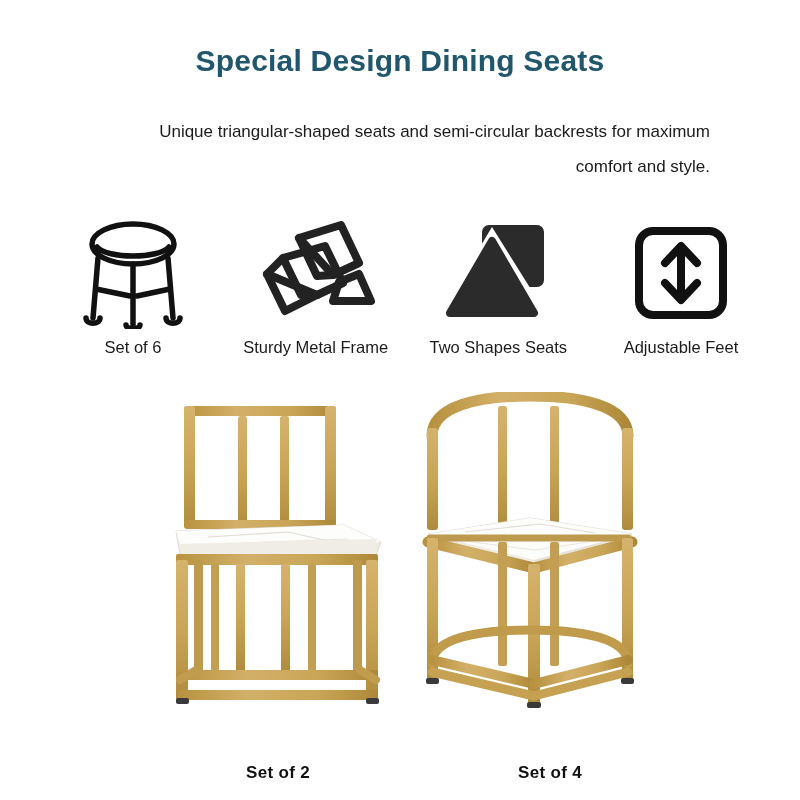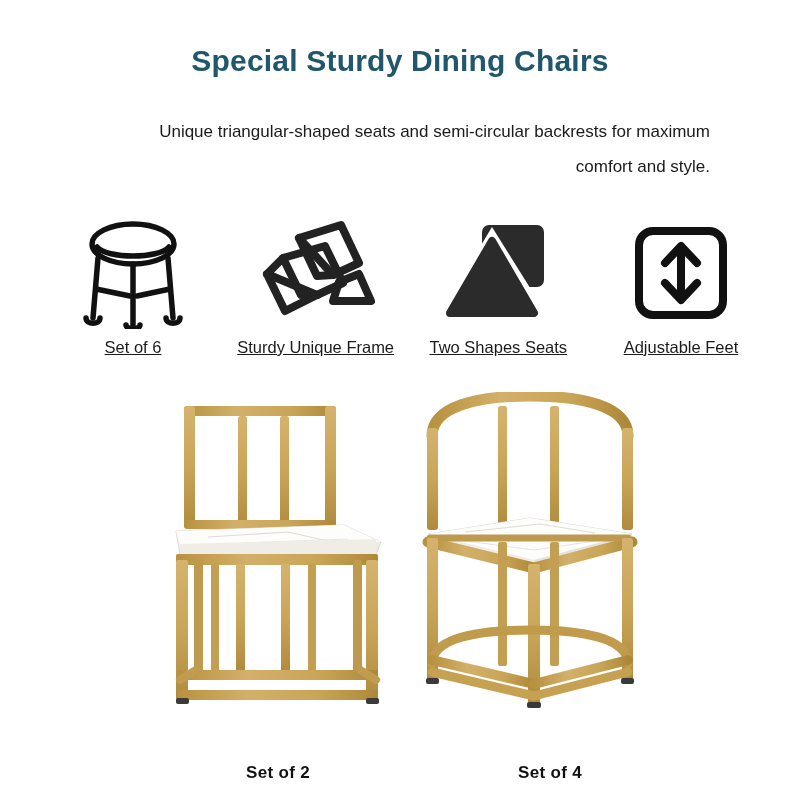--- a/index.html
+++ b/index.html
@@ -76,21 +76,20 @@
     align-items: center;
     justify-content: center;
   }
   .feature-label {
     margin-top: 6px;
     font-size: 16.5px;
     color: #1b1b1b;
     text-align: right;
     white-space: nowrap;
     font-weight: 400;
-    text-decoration: underline;
   }
 
   
   .chairs {
     position: absolute;
     top: 392px;
     left: 0;
     width: 800px;
     height: 340px;
   }
@@ -115,21 +114,21 @@
   }
   .chair-caption.left  { left: 148px; }
   .chair-caption.right { left: 420px; }
 </style>
 </head>
 <body>
 
 <div class="page">
 
   <div class="header">
-    <h1 class="title">Special Sturdy Dining Chairs</h1>
+    <h1 class="title">Special Design Dining Seats</h1>
   </div>
 
   <div class="subtitle-wrap">
     <p class="subtitle">Unique triangular-shaped seats and semi-circular backrests for maximum comfort and style.</p>
   </div>
 
   <div class="features">
 
     <div class="feature">
       <div class="feature-icon">
@@ -155,21 +154,21 @@
           <g stroke="#222222" stroke-width="8" stroke-linejoin="round" stroke-linecap="round" fill="none">
             <path d="M44 19 L86 6 L104 44 L78 56 Z"></path>
             <path d="M44 19 L62 57 L78 56"></path>
             <path d="M12 55 L28 39 L70 27 L88 64 L62 76 Z"></path>
             <path d="M28 39 L46 76 L62 76"></path>
             <path d="M12 55 L30 92 L62 76"></path>
             <path d="M84 63 L104 55 L116 82 L78 82 Z"></path>
           </g>
         </svg>
       </div>
-      <div class="feature-label">Sturdy Unique Frame</div>
+      <div class="feature-label">Sturdy Metal Frame</div>
     </div>
 
     <div class="feature">
       <div class="feature-icon">
         <svg width="104" height="104" viewBox="0 0 104 104" fill="none" xmlns="http://www.w3.org/2000/svg">
           <rect x="36" y="4" width="62" height="62" rx="7" fill="#2B2B2B"></rect>
           <path d="M46 6 L96 86 L-2 86 Z" fill="#ffffff"></path>
           <path d="M46 20 L88 92 L4 92 Z" fill="#2B2B2B" stroke="#2B2B2B" stroke-width="8" stroke-linejoin="round"></path>
         </svg>
       </div>

